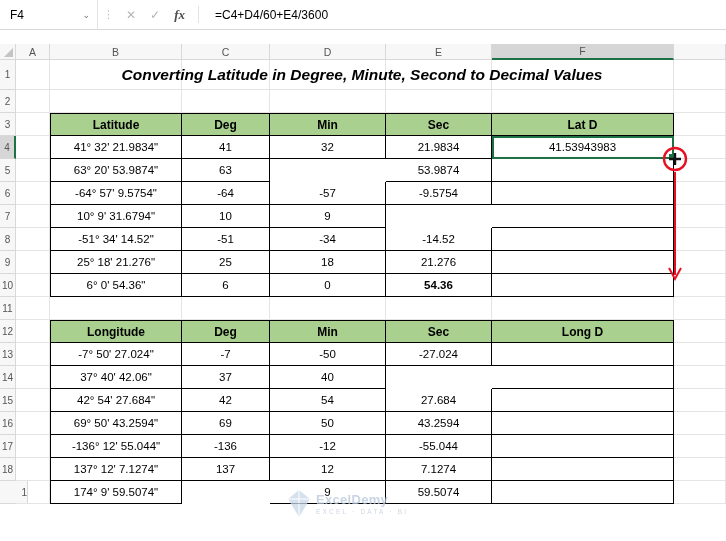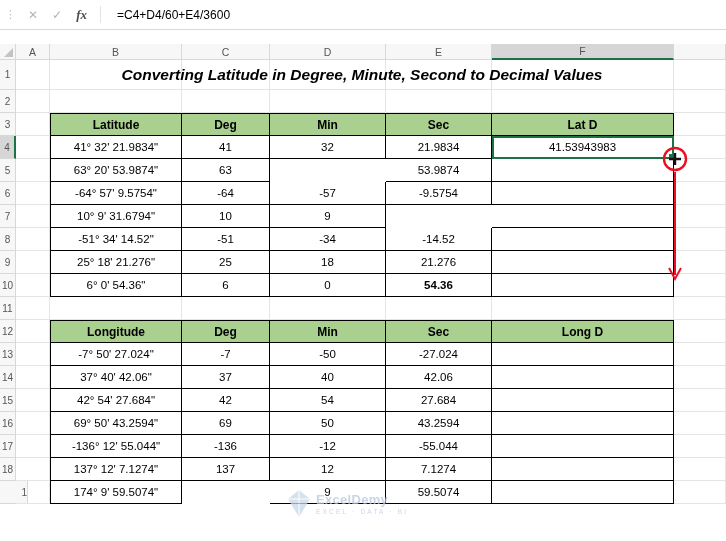--- a/index.html
+++ b/index.html
@@ -57,20 +57,24 @@
              z-index:5;opacity:.75;pointer-events:none}
   .wm-name{font-size:13px;font-weight:bold;color:#b7c6db;letter-spacing:.3px}
   .wm-tag{font-size:6.5px;color:#bfcadb;letter-spacing:2.2px;text-align:right;margin-top:1px}
 </style>
 </head>
 <body>
 
 <div id="page">
 
   <div class="formula-bar">
+    <div class="name-box">
+      <span class="nb-val">F4</span>
+      <span class="chev">⌄</span>
+    </div>
     <span class="drag-dots">⋮</span>
     <button class="fbtn">✕</button>
     <button class="fbtn">✓</button>
     <button class="fbtn fx">fx</button>
     <div class="fsep"></div>
     <div class="formula-text">=C4+D4/60+E4/3600</div>
   </div>
 
   <div id="sheet-wrap">
     <div id="grid">
@@ -191,21 +195,20 @@
         <div class="tbl td b-left" style="grid-area: 14 / 3;">-7° 50' 27.024"</div>
         <div class="tbl td" style="grid-area: 14 / 4;">-7</div>
         <div class="tbl td" style="grid-area: 14 / 5;">-50</div>
         <div class="tbl td" style="grid-area: 14 / 6;">-27.024</div>
         <div class="tbl td" style="grid-area: 14 / 7;"></div>
         <div class="cell" style="grid-area: 14 / 8;"></div>
         <div class="cell" style="grid-area: 15 / 2;"></div>
         <div class="tbl td b-left" style="grid-area: 15 / 3;">37° 40' 42.06"</div>
         <div class="tbl td" style="grid-area: 15 / 4;">37</div>
         <div class="tbl td" style="grid-area: 15 / 5;">40</div>
-        <div class="tbl td" style="grid-area: 15 / 6;">42.06</div>
         <div class="tbl td" style="grid-area: 15 / 7;"></div>
         <div class="cell" style="grid-area: 15 / 8;"></div>
         <div class="cell" style="grid-area: 16 / 2;"></div>
         <div class="tbl td b-left" style="grid-area: 16 / 3;">42° 54' 27.684"</div>
         <div class="tbl td" style="grid-area: 16 / 4;">42</div>
         <div class="tbl td" style="grid-area: 16 / 5;">54</div>
         <div class="tbl td" style="grid-area: 16 / 6;">27.684</div>
         <div class="tbl td" style="grid-area: 16 / 7;"></div>
         <div class="cell" style="grid-area: 16 / 8;"></div>
         <div class="cell" style="grid-area: 17 / 2;"></div>

